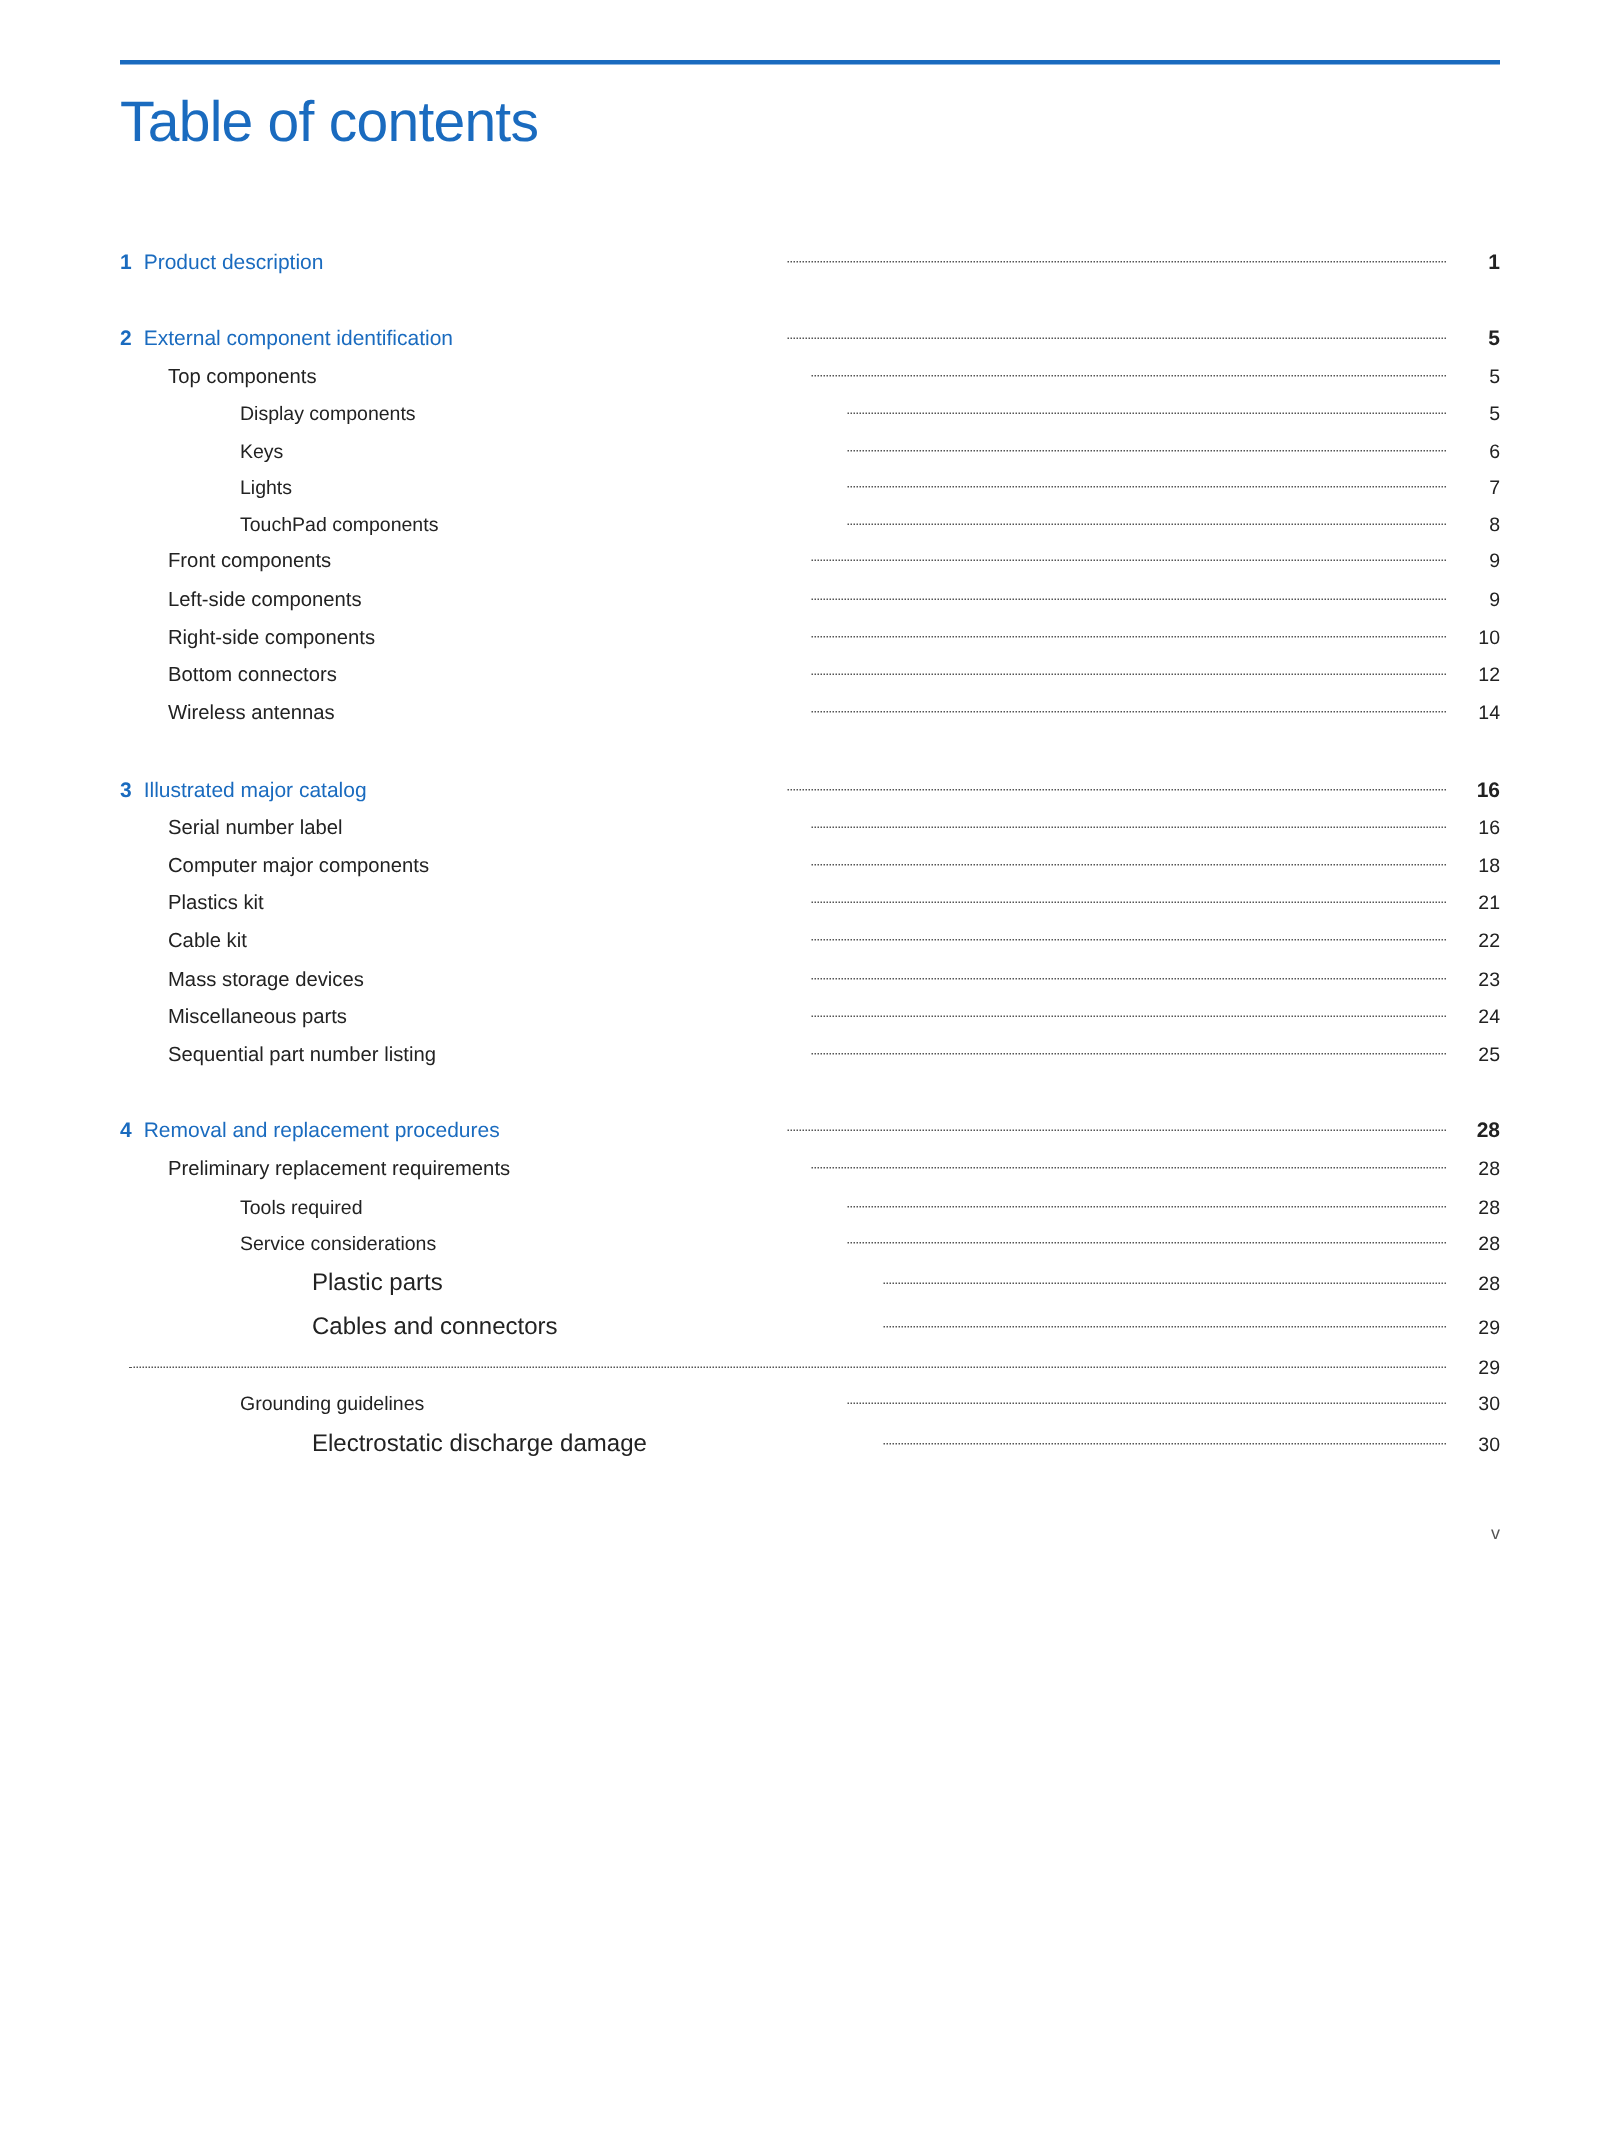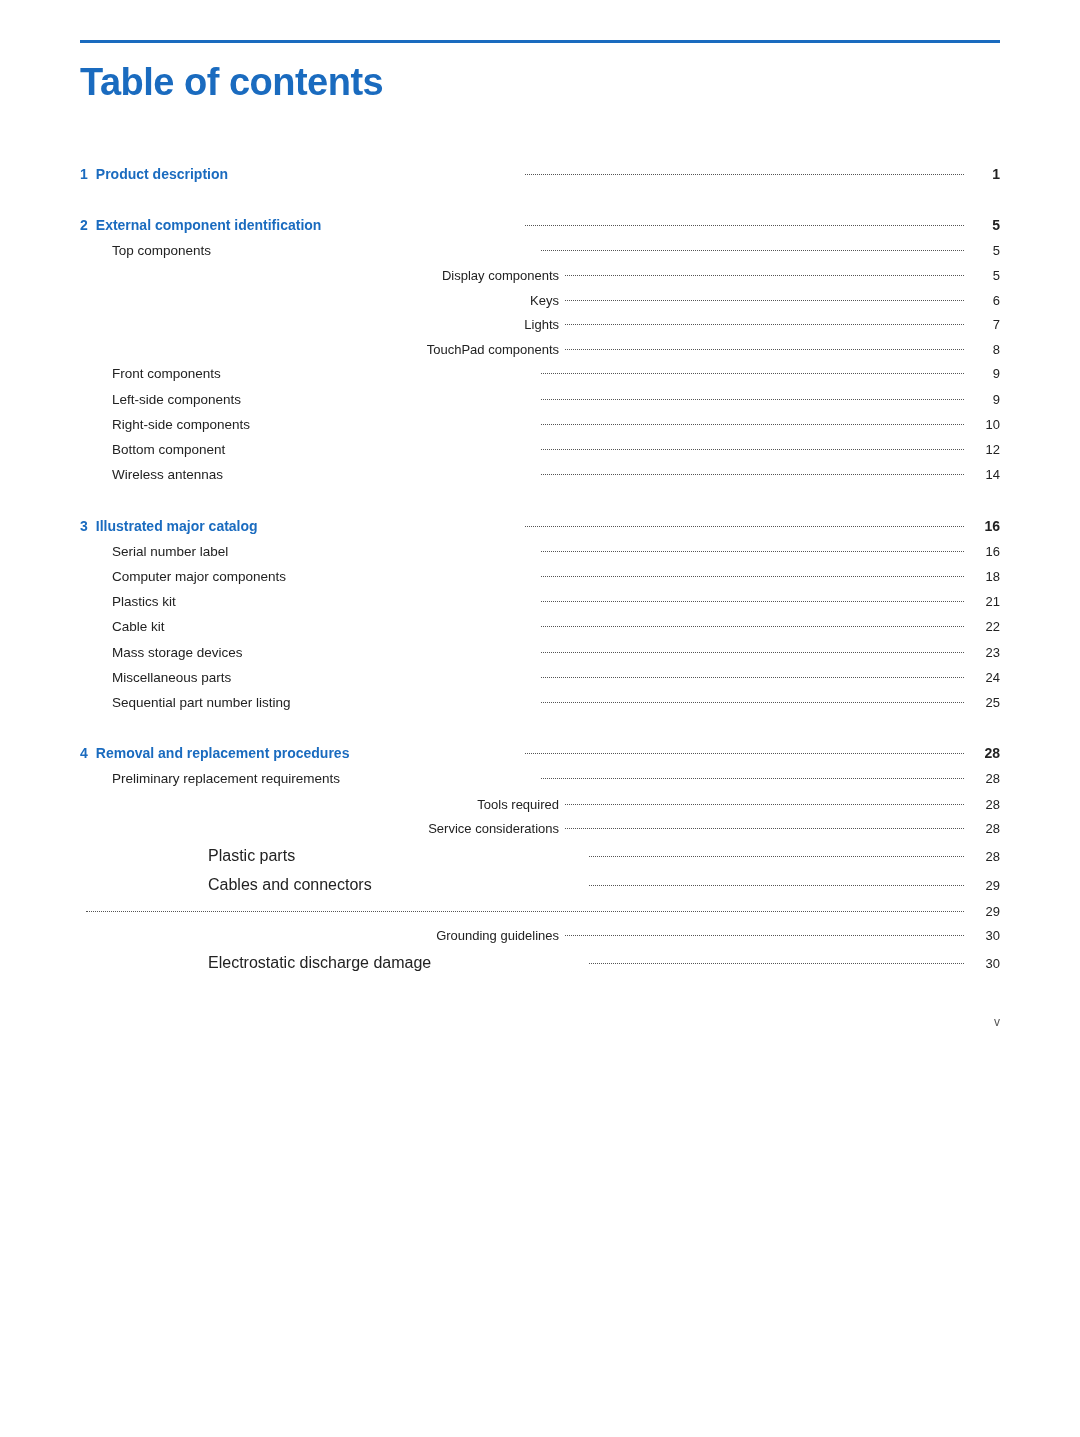--- a/index.html
+++ b/index.html
@@ -19,21 +19,21 @@
     }
 
     .top-rule {
       border: none;
       border-top: 3px solid #1a6bbf;
       margin-bottom: 18px;
     }
 
     .page-title {
       font-size: 38px;
-      font-weight: 700;
+      font-weight: 400;
       color: #1a6bbf;
       margin-bottom: 60px;
       letter-spacing: -0.5px;
     }
 
     .toc-section {
       margin-bottom: 28px;
     }
 
     .toc-entry {
@@ -68,39 +68,38 @@
 
     .toc-chapter-num {
       color: #1a6bbf;
       font-weight: 700;
       margin-right: 8px;
       font-size: 14px;
     }
 
     .toc-chapter-title {
       color: #1a6bbf;
-      font-weight: 700;
+      font-weight: 400;
       font-size: 14px;
     }
 
     .toc-chapter-page {
       color: #222;
       font-weight: 700;
       font-size: 14px;
     }
 
     .toc-level1 {
       padding-left: 32px;
       font-size: 13.5px;
     }
 
     .toc-level2 {
       padding-left: 80px;
       font-size: 13px;
-      justify-content: flex-end;
     }
 
     .toc-level3 {
       padding-left: 128px;
       font-size: 16px;
     }
 
     .bottom-page-num {
       text-align: right;
       font-size: 12px;
@@ -190,21 +189,21 @@
       </div>
       <div class="toc-entry">
         <div class="toc-entry-label toc-level1">
           <span>Right-side components</span>
         </div>
         <div class="toc-dots"></div>
         <span class="toc-page">10</span>
       </div>
       <div class="toc-entry">
         <div class="toc-entry-label toc-level1">
-          <span>Bottom component</span>
+          <span>Bottom connectors</span>
         </div>
         <div class="toc-dots"></div>
         <span class="toc-page">12</span>
       </div>
       <div class="toc-entry">
         <div class="toc-entry-label toc-level1">
           <span>Wireless antennas</span>
         </div>
         <div class="toc-dots"></div>
         <span class="toc-page">14</span>

